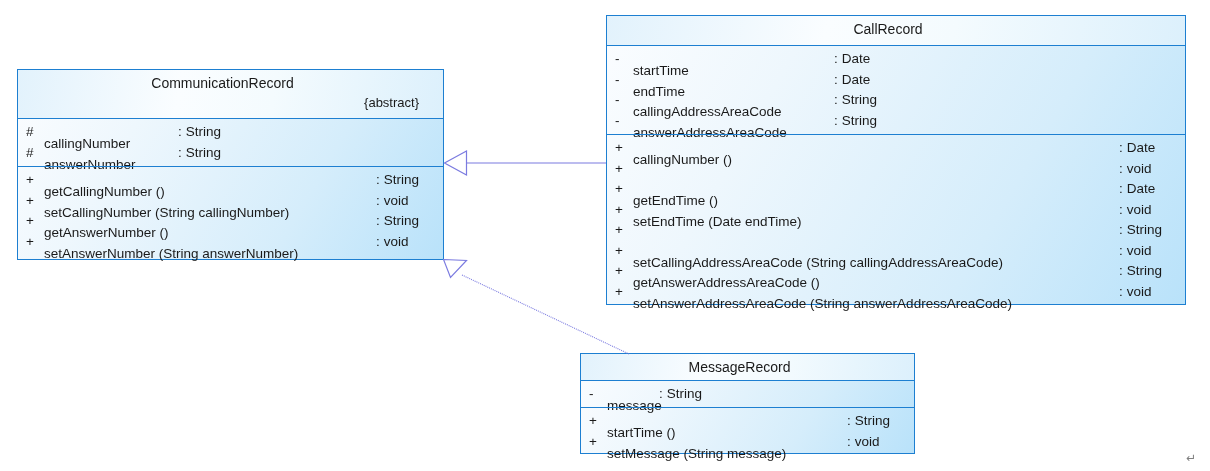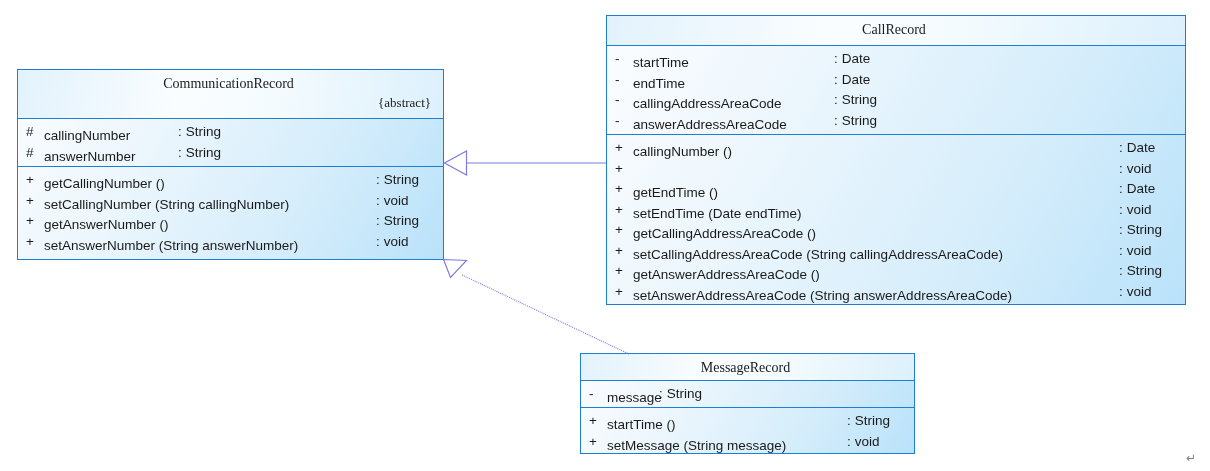--- a/index.html
+++ b/index.html
@@ -23,22 +23,21 @@
     position: absolute;
     box-sizing: border-box;
     border: 1px solid #1d7fd1;
     background: linear-gradient(120deg, #fbfdff 0%, #eef7fd 28%, #d5edfb 68%, #b9e2fa 100%);
   }
   .uml-header {
     position: relative;
     box-sizing: border-box;
     border-bottom: 1px solid #1d7fd1;
     background: linear-gradient(100deg, #e2f2fc 0%, #fafdff 38%, #f4fbfe 60%, #dcf0fc 100%);
-    padding: 4px 12px 4px 8px;
-    font-family: Liberation Serif, serif;
+    padding: 4px 24px 4px 8px;
   }
   .uml-title {
     text-align: center;
     font-size: 14px;
     line-height: 19px;
     white-space: nowrap;
   }
   .uml-stereotype {
     text-align: right;
     font-size: 13px;
@@ -63,21 +62,21 @@
   }
   .vis {
     position: absolute;
     left: 8px;
     top: 0;
     width: 12px;
     text-align: left;
   }
   .mname {
     position: absolute;
-    top: 4px;
+    top: 12px;
     left: 26px;
   }
   .mtype {
     position: absolute;
     top: 0;
   }
   .mtype .colon { margin-right: 4px; }
 
   
   .connector {
@@ -190,21 +189,20 @@
         <span class="mname">getEndTime ()</span>
         <span class="mtype" style="left: 512px;"><span class="colon">:</span><span>Date</span></span>
       </div>
       <div class="member">
         <span class="vis">+</span>
         <span class="mname">setEndTime (Date endTime)</span>
         <span class="mtype" style="left: 512px;"><span class="colon">:</span><span>void</span></span>
       </div>
       <div class="member">
         <span class="vis">+</span>
-        <span class="mname">getCallingAddressAreaCode ()</span>
         <span class="mtype" style="left: 512px;"><span class="colon">:</span><span>String</span></span>
       </div>
       <div class="member">
         <span class="vis">+</span>
         <span class="mname">setCallingAddressAreaCode (String callingAddressAreaCode)</span>
         <span class="mtype" style="left: 512px;"><span class="colon">:</span><span>void</span></span>
       </div>
       <div class="member">
         <span class="vis">+</span>
         <span class="mname">getAnswerAddressAreaCode ()</span>

